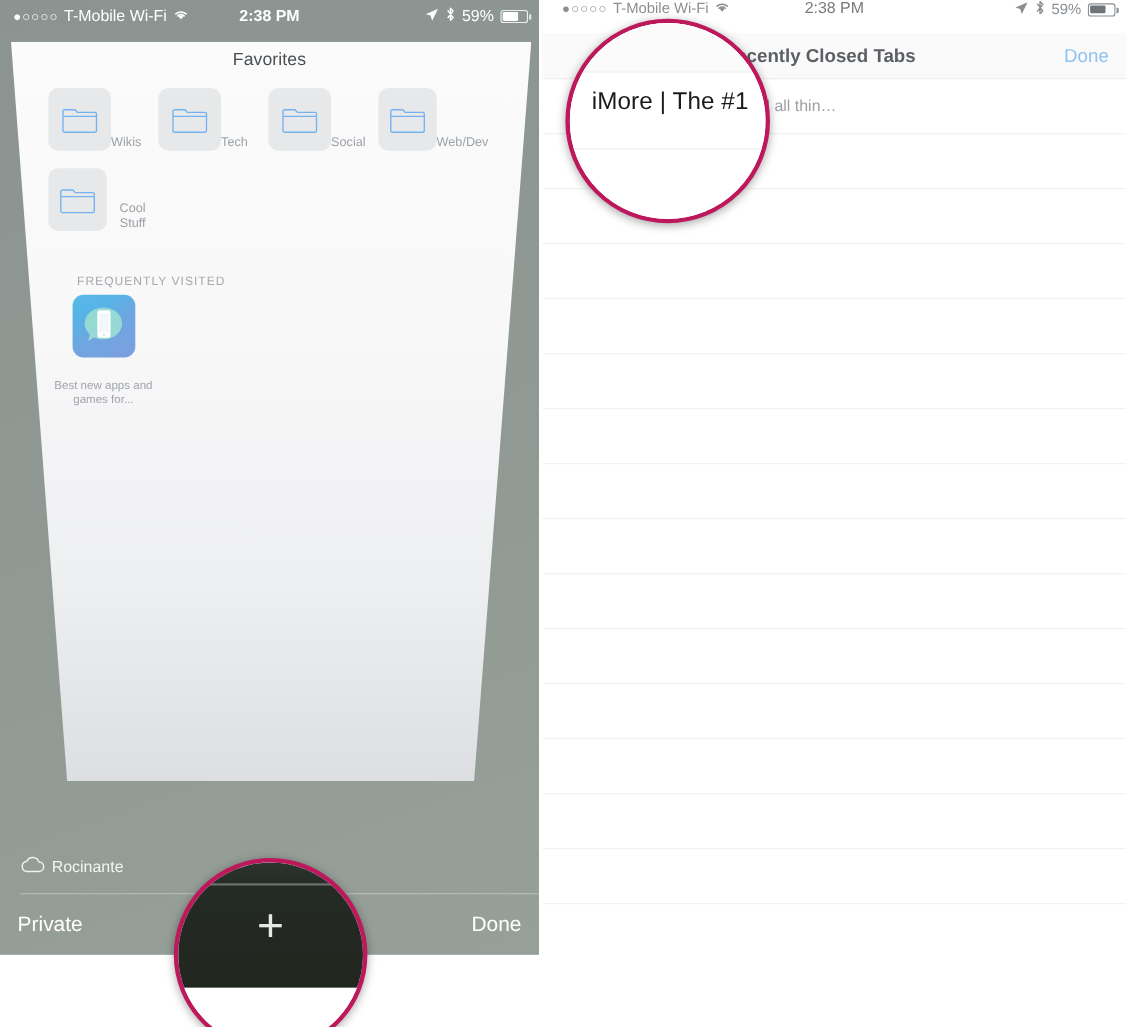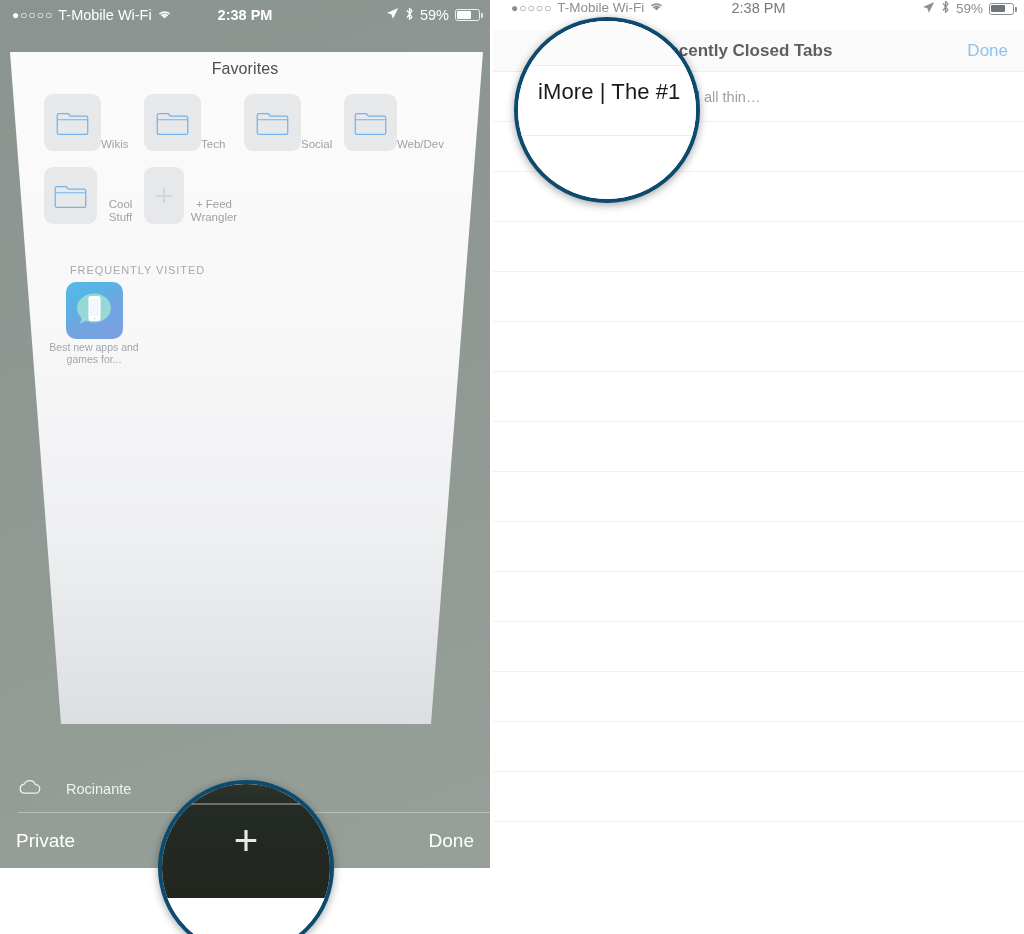--- a/index.html
+++ b/index.html
@@ -33,21 +33,21 @@
     position:relative;
   }
   .batt::after{
     content:""; position:absolute; right:-4px; top:3.2px;
     width:2px; height:5px; background:rgba(255,255,255,.75);
     border-radius:0 1px 1px 0;
   }
   .batt i { position:absolute; left:1.2px; top:1.2px; bottom:1.2px; width:58%; background:#fff; border-radius:1px; display:block;}
 
   
-  #fav-card-wrap { position:absolute; left:0; top:46px; width:422px; height:690px;text-decoration:underline; }
+  #fav-card-wrap { position:absolute; left:0; top:32px; width:422px; height:690px;text-decoration:underline; }
   #fav-card {
     position:absolute; left:0; top:0; width:490px; height:690px;
     clip-path: polygon(10px 6px, 483px 6px, 431px 678px, 61px 678px);
     background:linear-gradient(180deg,#fbfbfc 0%,#f8f8f9 40%,#eeeff1 72%,#dbdde0 100%);
     box-shadow:0 2px 14px rgba(0,0,0,.18);
   }
   #fav-inner {
     position:absolute; left:0; top:0; width:490px; height:690px;
   }
   #fav-title {
@@ -75,27 +75,27 @@
     position:absolute; left:70px; top:218px;
     font-size:11px; letter-spacing:.9px; color:#a5aaae;
   }
   .freq-row { position:absolute; left:44px; top:236px; }
   .freq-tile {
     width:57px; height:57px; border-radius:10px; overflow:hidden;
     background:linear-gradient(150deg,#5ab9e8 0%,#56b4e6 25%,#6ea6e0 55%,#7d9ee0 100%);
     display:flex; align-items:center; justify-content:center; position:relative;
     margin-left:22px;
   }
-  .freq-label { margin-top:2px; font-size:10.5px; color:#a1a6ab; text-align:center; line-height:12px; width:100px;}
+  .freq-label { margin-top:20px; font-size:10.5px; color:#a1a6ab; text-align:center; line-height:12px; width:100px;}
 
   
   #left-toolbar { position:absolute; left:0; bottom:0; width:490px; height:110px; }
   #cloud-row {
     position:absolute; left:0; top:8px; width:490px; height:45px;
-    display:flex; align-items:center; padding-left:18px; gap:25px;
+    display:flex; align-items:center; padding-left:18px; gap:6px;
   }
   #cloud-row .lbl { color:#f2f4f3; font-size:14.5px; }
   #tool-divider { position:absolute; left:18px; right:0; top:54px; height:1px; background:rgba(255,255,255,.33); }
   #left-bottombar {
     position:absolute; left:0; top:55px; width:490px; height:55px;
     display:flex; align-items:center; justify-content:space-between;
     padding:0 16px;
   }
   .tb-text { color:#ffffff; font-size:19px; }
   #plus-center { position:absolute; left:0; top:55px; width:490px; height:55px; display:flex; align-items:center; justify-content:center;}
@@ -132,21 +132,21 @@
     height:50px; display:flex; align-items:center;
     padding-left:24px; border-bottom:1px solid #f1f1f2;
     font-size:14.5px; color:#9c9fa3; white-space:nowrap; overflow:hidden;
   }
   .tab-row.empty { color:transparent; }
 
   
   .mag {
     position:absolute; border-radius:50%;
     overflow:hidden;
-    border:4px solid #0c4a6e;
+    border:4px solid #be185d;
     box-shadow:0 2px 9px rgba(0,0,0,.35), inset 0 0 0 1px rgba(255,255,255,.5);
     background:#fff;
   }
   #mag-top { left:514px; top:17px; width:186px; height:186px; }
   #mag-top .mag-inner { position:absolute; left:0; top:0; width:178px; height:178px; background:#fff;}
   #mag-top .mline-a { position:absolute; left:0; top:44px; width:178px; height:1px; background:#eceded;}
   #mag-top .mline-b { position:absolute; left:0; top:114px; width:178px; height:1px; background:#eceded;}
   #mag-top .mtext {
     position:absolute; left:20px; top:58px; font-size:22px; color:#1a1a1a;
     white-space:nowrap; letter-spacing:.1px;
@@ -250,26 +250,20 @@
 
             <div class="fav-row" style="margin-top:16px;">
               <div class="fav-cell">
                 <div class="fav-tile">
                   <svg class="folder-svg" viewBox="0 0 34 28">
                       <path d="M1.2 6.5 A1.6 1.6 0 0 1 2.8 4.9 H12.5 L14.8 7.4 H31.2 A1.6 1.6 0 0 1 32.8 9 V24.6 A1.6 1.6 0 0 1 31.2 26.2 H2.8 A1.6 1.6 0 0 1 1.2 24.6 Z" fill="none" stroke="#74b3ef" stroke-width="1.3"></path>
                       <path d="M1.5 11.1 H32.5" stroke="#74b3ef" stroke-width="1.2"></path>
                     </svg>
                 </div>
                 <div class="fav-label">Cool Stuff</div>
-              </div>
-              <div class="fav-cell">
-                <div class="fav-tile">
-                  <span class="plus-glyph">+</span>
-                </div>
-                <div class="fav-label">+ Feed Wrangler</div>
               </div>
             </div>
 
           </div>
 
           <div class="freq-head">FREQUENTLY VISITED</div>
           <div class="freq-row">
             <div class="freq-tile">
               <svg width="47" height="47" viewBox="0 0 47 47">
                 <ellipse cx="23" cy="21" rx="17" ry="14.5" fill="#9fe0d2" opacity=".85"></ellipse>

